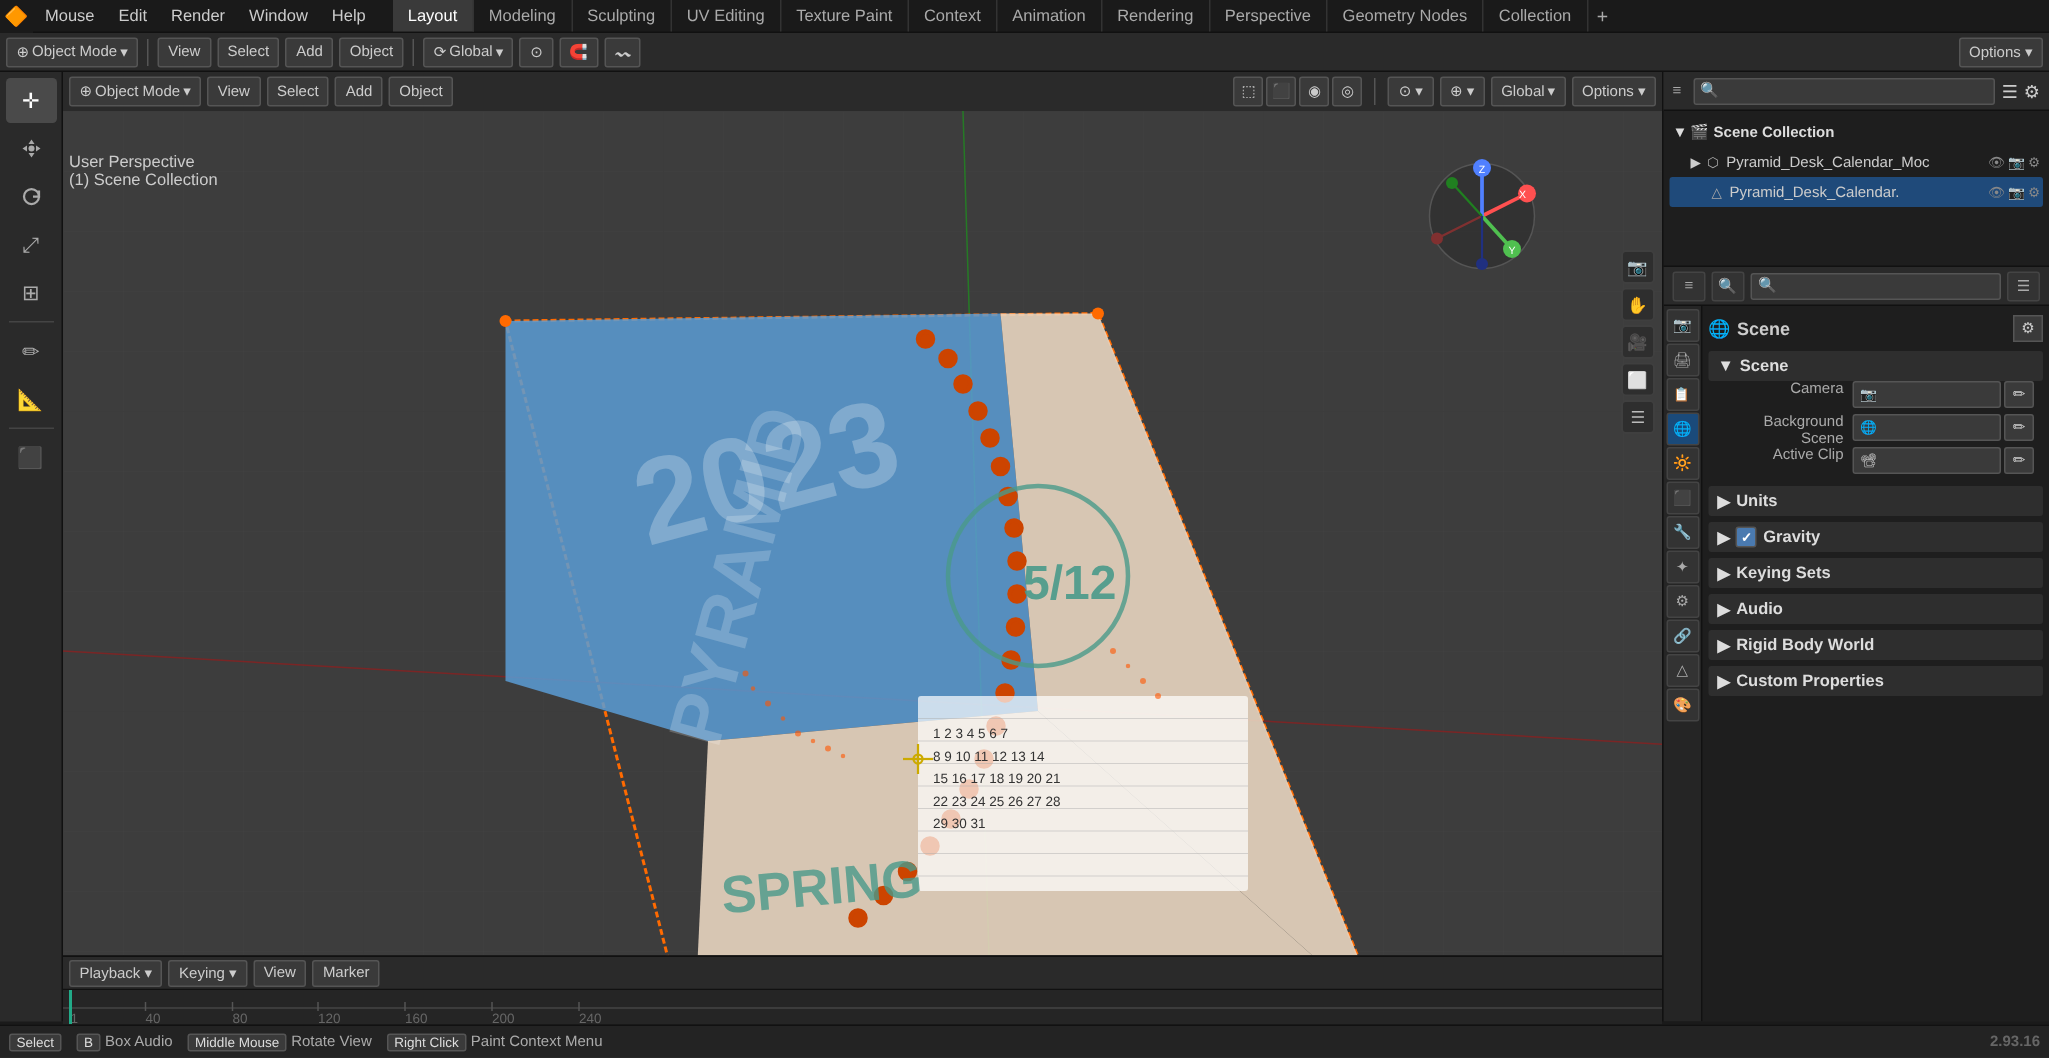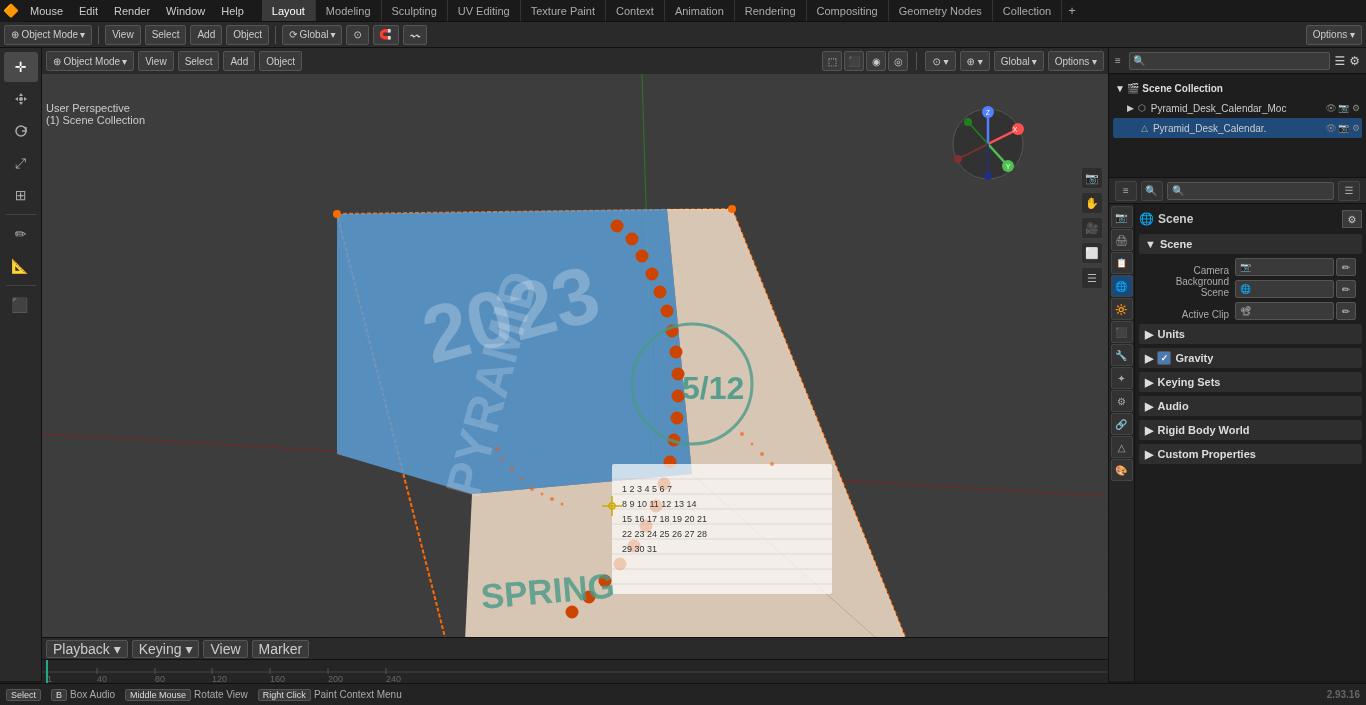--- a/index.html
+++ b/index.html
@@ -310,21 +310,21 @@
     .prop-checkbox.checked { background: #4a7ab0; }
     .prop-checkbox.checked::after {
       content: '✓';
       font-size: 9px;
       color: #fff;
     }
 
     
     .prop-camera-row {
       display: flex;
-      align-items: flex-end;
+      align-items: flex-start;
       height: 22px;
       padding: 0 6px 0 16px;
     }
     .prop-camera-label {
       flex: 0 0 80px;
       font-size: 10px;
       color: #aaa;
       text-align: right;
       padding-right: 6px;
     }
@@ -404,21 +404,21 @@
       padding: 0 4px;
       gap: 4px;
       border-bottom: 1px solid #111;
     }
     .timeline-tl-btn {
       height: 18px;
       padding: 0 6px;
       background: #3a3a3a;
       border: 1px solid #555;
       color: #ccc;
-      font-size: 14px;
+      font-size: 10px;
       cursor: pointer;
       border-radius: 2px;
       display: flex;
       align-items: center;
       gap: 2px;
     }
     .timeline-numbers {
       height: 24px;
       display: flex;
       align-items: center;
@@ -485,21 +485,21 @@
   </div>
   <div class="workspace-tabs">
     <div class="workspace-tab active">Layout</div>
     <div class="workspace-tab">Modeling</div>
     <div class="workspace-tab">Sculpting</div>
     <div class="workspace-tab">UV Editing</div>
     <div class="workspace-tab">Texture Paint</div>
     <div class="workspace-tab">Context</div>
     <div class="workspace-tab">Animation</div>
     <div class="workspace-tab">Rendering</div>
-    <div class="workspace-tab">Compositing</div>
+    <div class="workspace-tab">Perspective</div>
     <div class="workspace-tab">Geometry Nodes</div>
     <div class="workspace-tab">Collection</div>
     <div class="add-workspace">+</div>
   </div>
 </div>
 
 <div class="toolbar">
   <div class="toolbar-btn">
     <span>⊕</span>
     <span>Object Mode</span>

